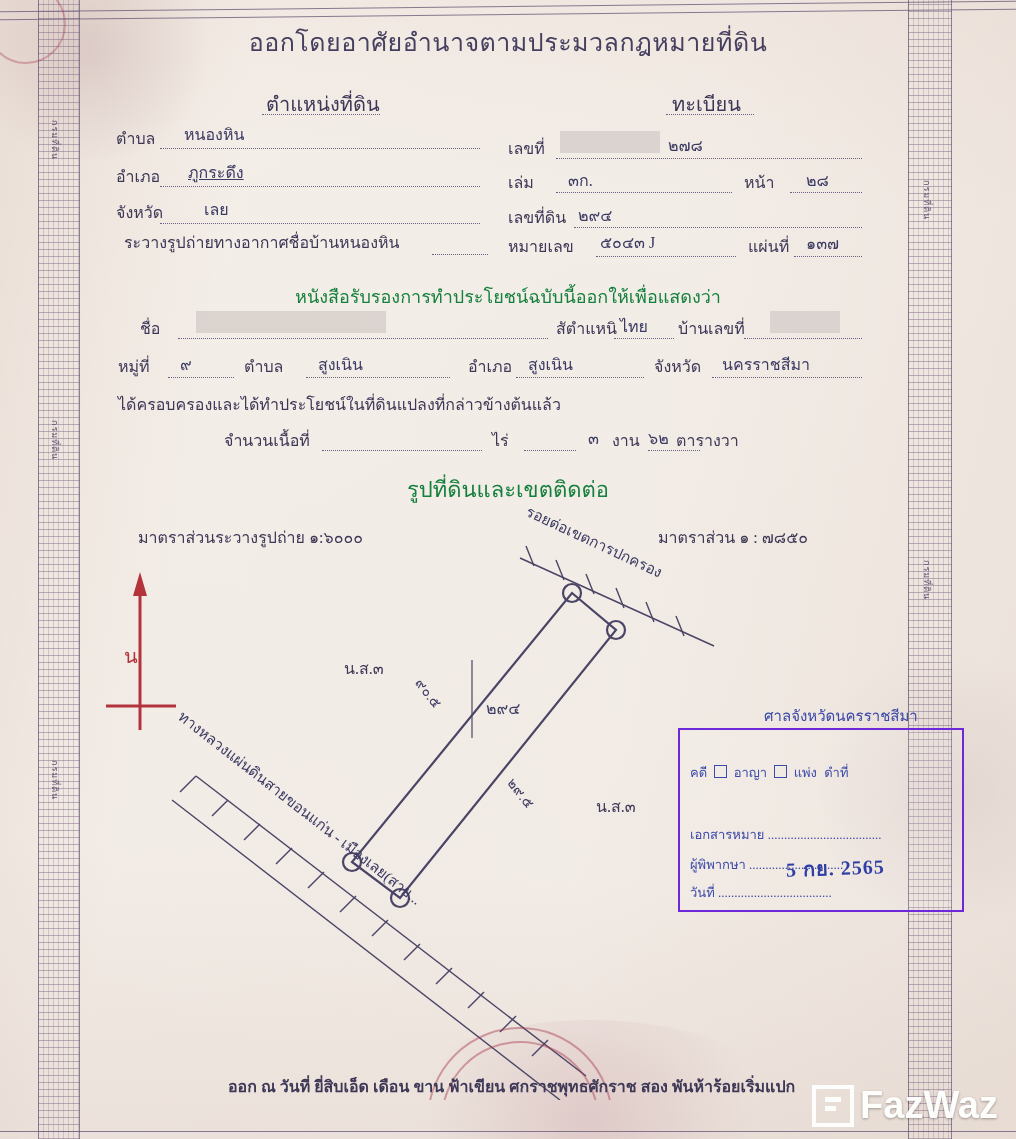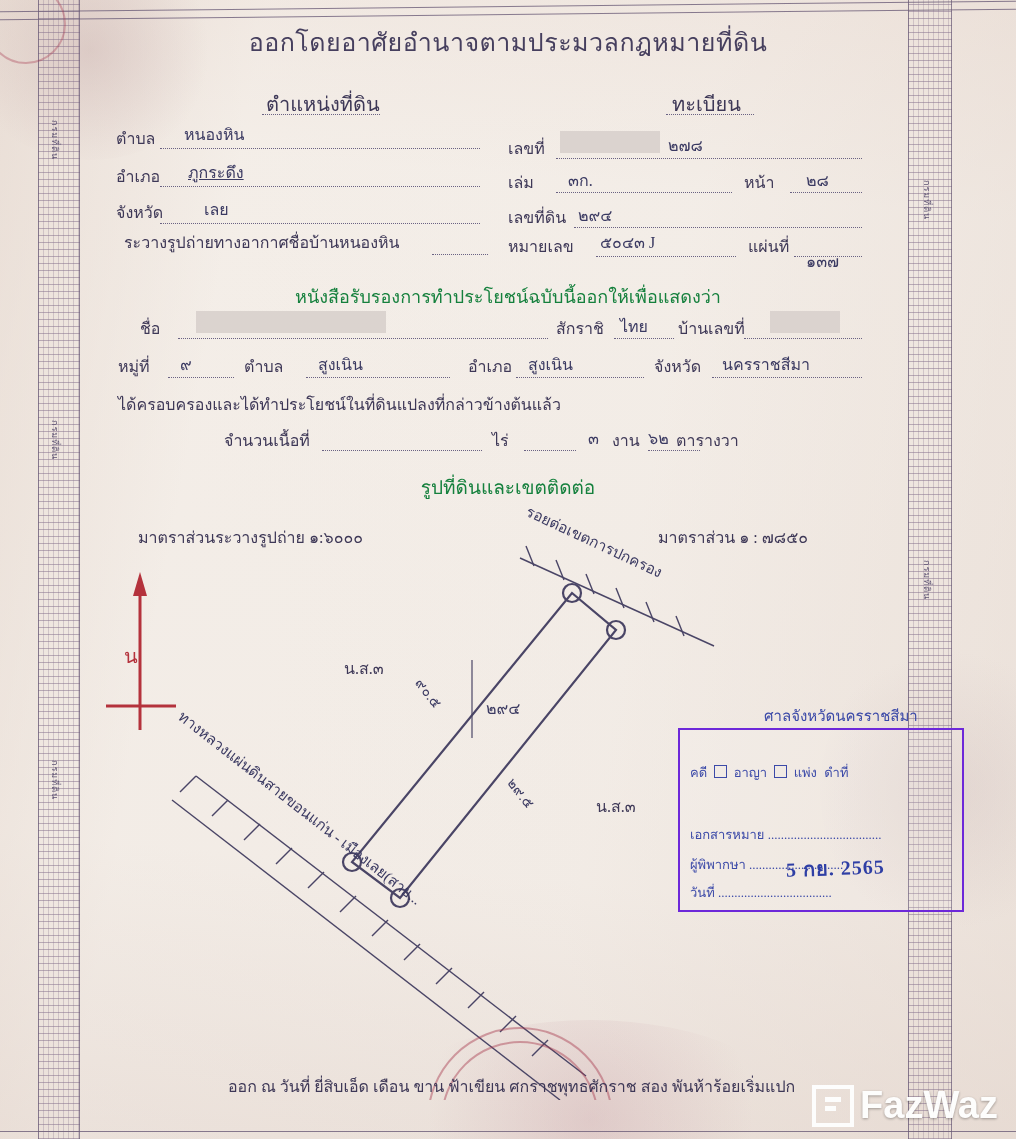--- a/index.html
+++ b/index.html
@@ -273,29 +273,29 @@
   <div class="dots" style="left:790px;top:192px;width:72px;"></div>
 
   <div class="lbl" style="left:508px;top:205px;">เลขที่ดิน</div>
   <div class="hand" style="left:578px;top:203px;">๒๙๔</div>
   <div class="dots" style="left:574px;top:227px;width:288px;"></div>
 
   <div class="lbl" style="left:508px;top:234px;">หมายเลข</div>
   <div class="hand" style="left:600px;top:230px;">๕๐๔๓ J</div>
   <div class="dots" style="left:596px;top:256px;width:140px;"></div>
   <div class="lbl" style="left:748px;top:234px;">แผ่นที่</div>
-  <div class="hand" style="left:806px;top:231px;margin-top:18px;">๑๓๗</div>
+  <div class="hand" style="left:806px;top:231px;">๑๓๗</div>
   <div class="dots" style="left:794px;top:256px;width:68px;"></div>
 
   <div class="center-line" style="left:0;top:282px;width:1016px;text-align:center;font-size:18px;">หนังสือรับรองการทำประโยชน์ฉบับนี้ออกให้เพื่อแสดงว่า</div>
 
   <div class="lbl" style="left:140px;top:316px;">ชื่อ</div>
   <div class="redact" style="left:196px;top:311px;width:190px;height:22px;"></div>
   <div class="dots" style="left:178px;top:338px;width:370px;"></div>
-  <div class="lbl" style="left:556px;top:316px;">สักราชิ</div>
+  <div class="lbl" style="left:556px;top:316px;">สัตำแหนิ</div>
   <div class="hand" style="left:620px;top:314px;">ไทย</div>
   <div class="dots" style="left:614px;top:338px;width:60px;"></div>
   <div class="lbl" style="left:678px;top:316px;">บ้านเลขที่</div>
   <div class="redact" style="left:770px;top:311px;width:70px;height:22px;"></div>
   <div class="dots" style="left:744px;top:338px;width:118px;"></div>
 
   <div class="lbl" style="left:118px;top:354px;">หมู่ที่</div>
   <div class="hand" style="left:180px;top:352px;">๙</div>
   <div class="dots" style="left:168px;top:377px;width:66px;"></div>
   <div class="lbl" style="left:244px;top:354px;">ตำบล</div>
@@ -313,21 +313,21 @@
   <div class="lbl" style="left:224px;top:428px;">จำนวนเนื้อที่</div>
   <div class="dots" style="left:322px;top:450px;width:160px;"></div>
   <div class="lbl" style="left:492px;top:428px;">ไร่</div>
   <div class="dots" style="left:524px;top:450px;width:52px;"></div>
   <div class="hand" style="left:588px;top:426px;">๓</div>
   <div class="lbl" style="left:612px;top:428px;">งาน</div>
   <div class="dots" style="left:648px;top:450px;width:52px;"></div>
   <div class="hand" style="left:648px;top:426px;">๖๒</div>
   <div class="lbl" style="left:676px;top:428px;">ตารางวา</div>
 
-  <div class="center-line" style="left:0;top:472px;width:1016px;text-align:center;font-size:19px;">รูปที่ดินและเขตติดต่อ</div>
+  <div class="center-line" style="left:0;top:472px;width:1016px;text-align:center;font-size:22px;">รูปที่ดินและเขตติดต่อ</div>
   <div class="lbl" style="left:138px;top:525px;">มาตราส่วนระวางรูปถ่าย ๑:๖๐๐๐</div>
   <div class="lbl" style="left:658px;top:525px;">มาตราส่วน ๑ : ๗๘๕๐</div>
 
   <div id="map">
     <svg width="1016" height="600" viewBox="0 0 1016 600">
 
       <g stroke="#b4323c" stroke-width="3" fill="none">
         <line x1="140" y1="88" x2="140" y2="230"></line>
         <line x1="106" y1="206" x2="176" y2="206"></line>
         <polygon points="140,72 133,96 147,96" fill="#b4323c" stroke="none"></polygon>
@@ -412,20 +412,20 @@
       <span>ผู้พิพากษา</span>
       <span>.............................</span>
     </div>
     <div class="row" style="left:10px;top:152px;">
       <span>วันที่</span>
       <span>...................................</span>
     </div>
   </div>
   <div class="date-stamp" style="left:786px;top:852px;">5 กย. 2565</div>
 
-  <div class="footer-line" style="left:228px;top:1074px;">ออก ณ วันที่ ยี่สิบเอ็ด เดือน ขาน ฟ้าเขียน ศกราชพุทธศักราช สอง พันห้าร้อยเริ่มแปก</div>
+  <div class="footer-line" style="left:228px;top:1074px;font-weight:bold;">ออก ณ วันที่ ยี่สิบเอ็ด เดือน ขาน ฟ้าเขียน ศกราชพุทธศักราช สอง พันห้าร้อยเริ่มแปก</div>
 
   <div class="watermark">
     <div class="mark"></div>
     <span>FazWaz</span>
   </div>
 
 </div>
 
 </body></html>

